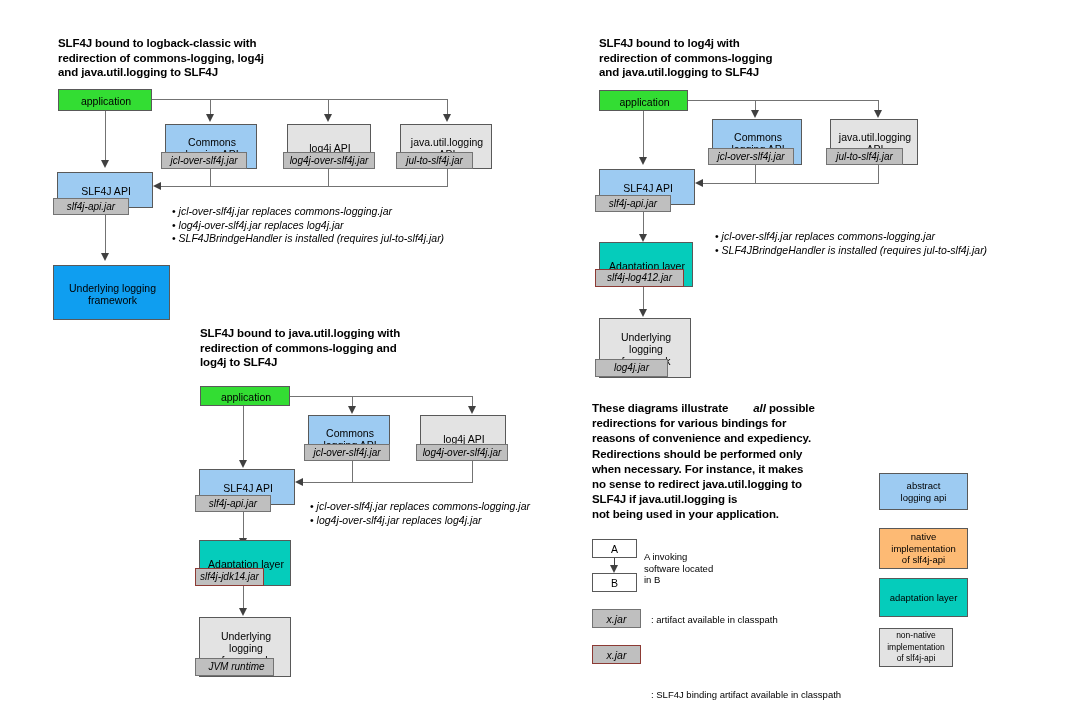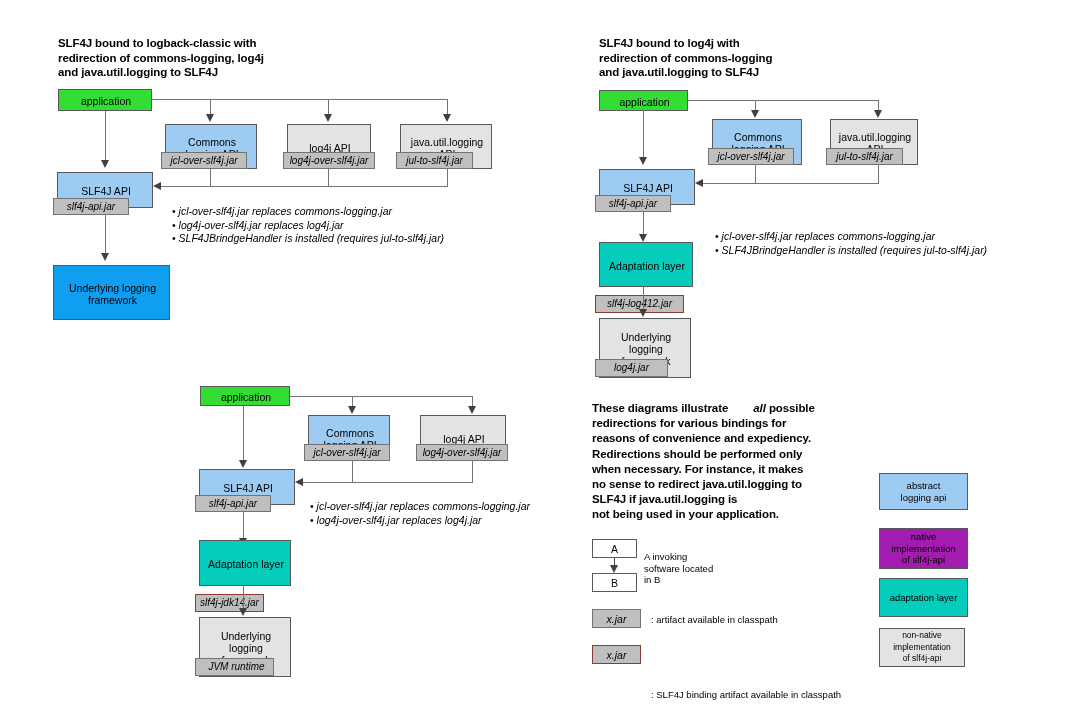--- a/index.html
+++ b/index.html
@@ -31,21 +31,21 @@
   }
   
   .jar{
     position:absolute;box-sizing:border-box;
     background:#bfbfbf;border:1px solid #737373;
     font-size:10px;font-style:italic;line-height:12px;
     text-align:center;white-space:pre-line;
     padding:1px 4px;
     display:flex;align-items:center;justify-content:center;
   }
-  .jar.bind{border:1.5px solid #8c3a34;background:#bfbfbf;margin-top:26px;}
+  .jar.bind{border:1.5px solid #8c3a34;background:#bfbfbf;}
 
   .c-green   {background:#33dd33;}
   .c-abstract{background:#9dcbf2;text-align:center;}   
   .c-native  {background:#0f9ef0;}   
   .c-adapt   {background:#05ccbb;}   
   .c-nonnat  {background:#e3e3e3;}
 
   
   .ln{position:absolute;background:#737373;}
   .ln.h{height:1px;}
@@ -210,20 +210,23 @@
 logging
 framework</div>
   </div>
   <div class="jar" style="left:595px;top:359px;width:73px;height:18px;">log4j.jar</div>
 
   <div class="notes" style="left:715px;top:230px;">
     <span class="b">jcl-over-slf4j.jar replaces commons-logging.jar</span>
     <span class="b">SLF4JBrindgeHandler is installed (requires jul-to-slf4j.jar)</span>
   </div>
 
+  <div class="dtitle" style="left:200px;top:326px;width:310px;">SLF4J bound to java.util.logging with
+redirection of commons-logging and
+log4j to SLF4J</div>
 
   <div class="node c-green" style="left:200px;top:386px;width:90px;height:20px;">
     <div class="nlabel">application</div>
   </div>
 
   <div class="ln h" style="left:290px;top:396px;width:182px;"></div>
   <div class="ln v" style="left:352px;top:396px;height:12px;"></div>
   <div class="arrow down" style="left:348px;top:406px;"></div>
   <div class="ln v" style="left:472px;top:396px;height:12px;"></div>
   <div class="arrow down" style="left:468px;top:406px;"></div>
@@ -293,19 +296,19 @@
 in B</div>
 
   <div class="lgjar" style="left:592px;top:609px;width:49px;height:19px;">x.jar</div>
   <div class="lgcap" style="left:651px;top:614px;">: artifact available in classpath</div>
 
   <div class="lgjar bind" style="left:592px;top:645px;width:49px;height:19px;">x.jar</div>
   <div class="lgcap" style="left:651px;top:689px;">: SLF4J binding artifact available in classpath</div>
 
   <div class="swatch" style="left:879px;top:473px;width:89px;height:37px;background:#9dcbf2;text-align:center;">abstract
 logging api</div>
-  <div class="swatch" style="left:879px;top:528px;width:89px;height:41px;background:#a21caf;">native implementation
+  <div class="swatch" style="left:879px;top:528px;width:89px;height:41px;background:#fdba74;">native implementation
 of slf4j-api</div>
   <div class="swatch" style="left:879px;top:578px;width:89px;height:39px;background:#05ccbb;">adaptation layer</div>
-  <div class="swatch" style="left:879px;top:628px;width:86px;height:39px;background:#e3e3e3;font-size:8.5px;">non-native implementation
+  <div class="swatch" style="left:879px;top:628px;width:74px;height:39px;background:#e3e3e3;font-size:8.5px;">non-native implementation
 of slf4j-api</div>
 
 </div>
 
 </body></html>

